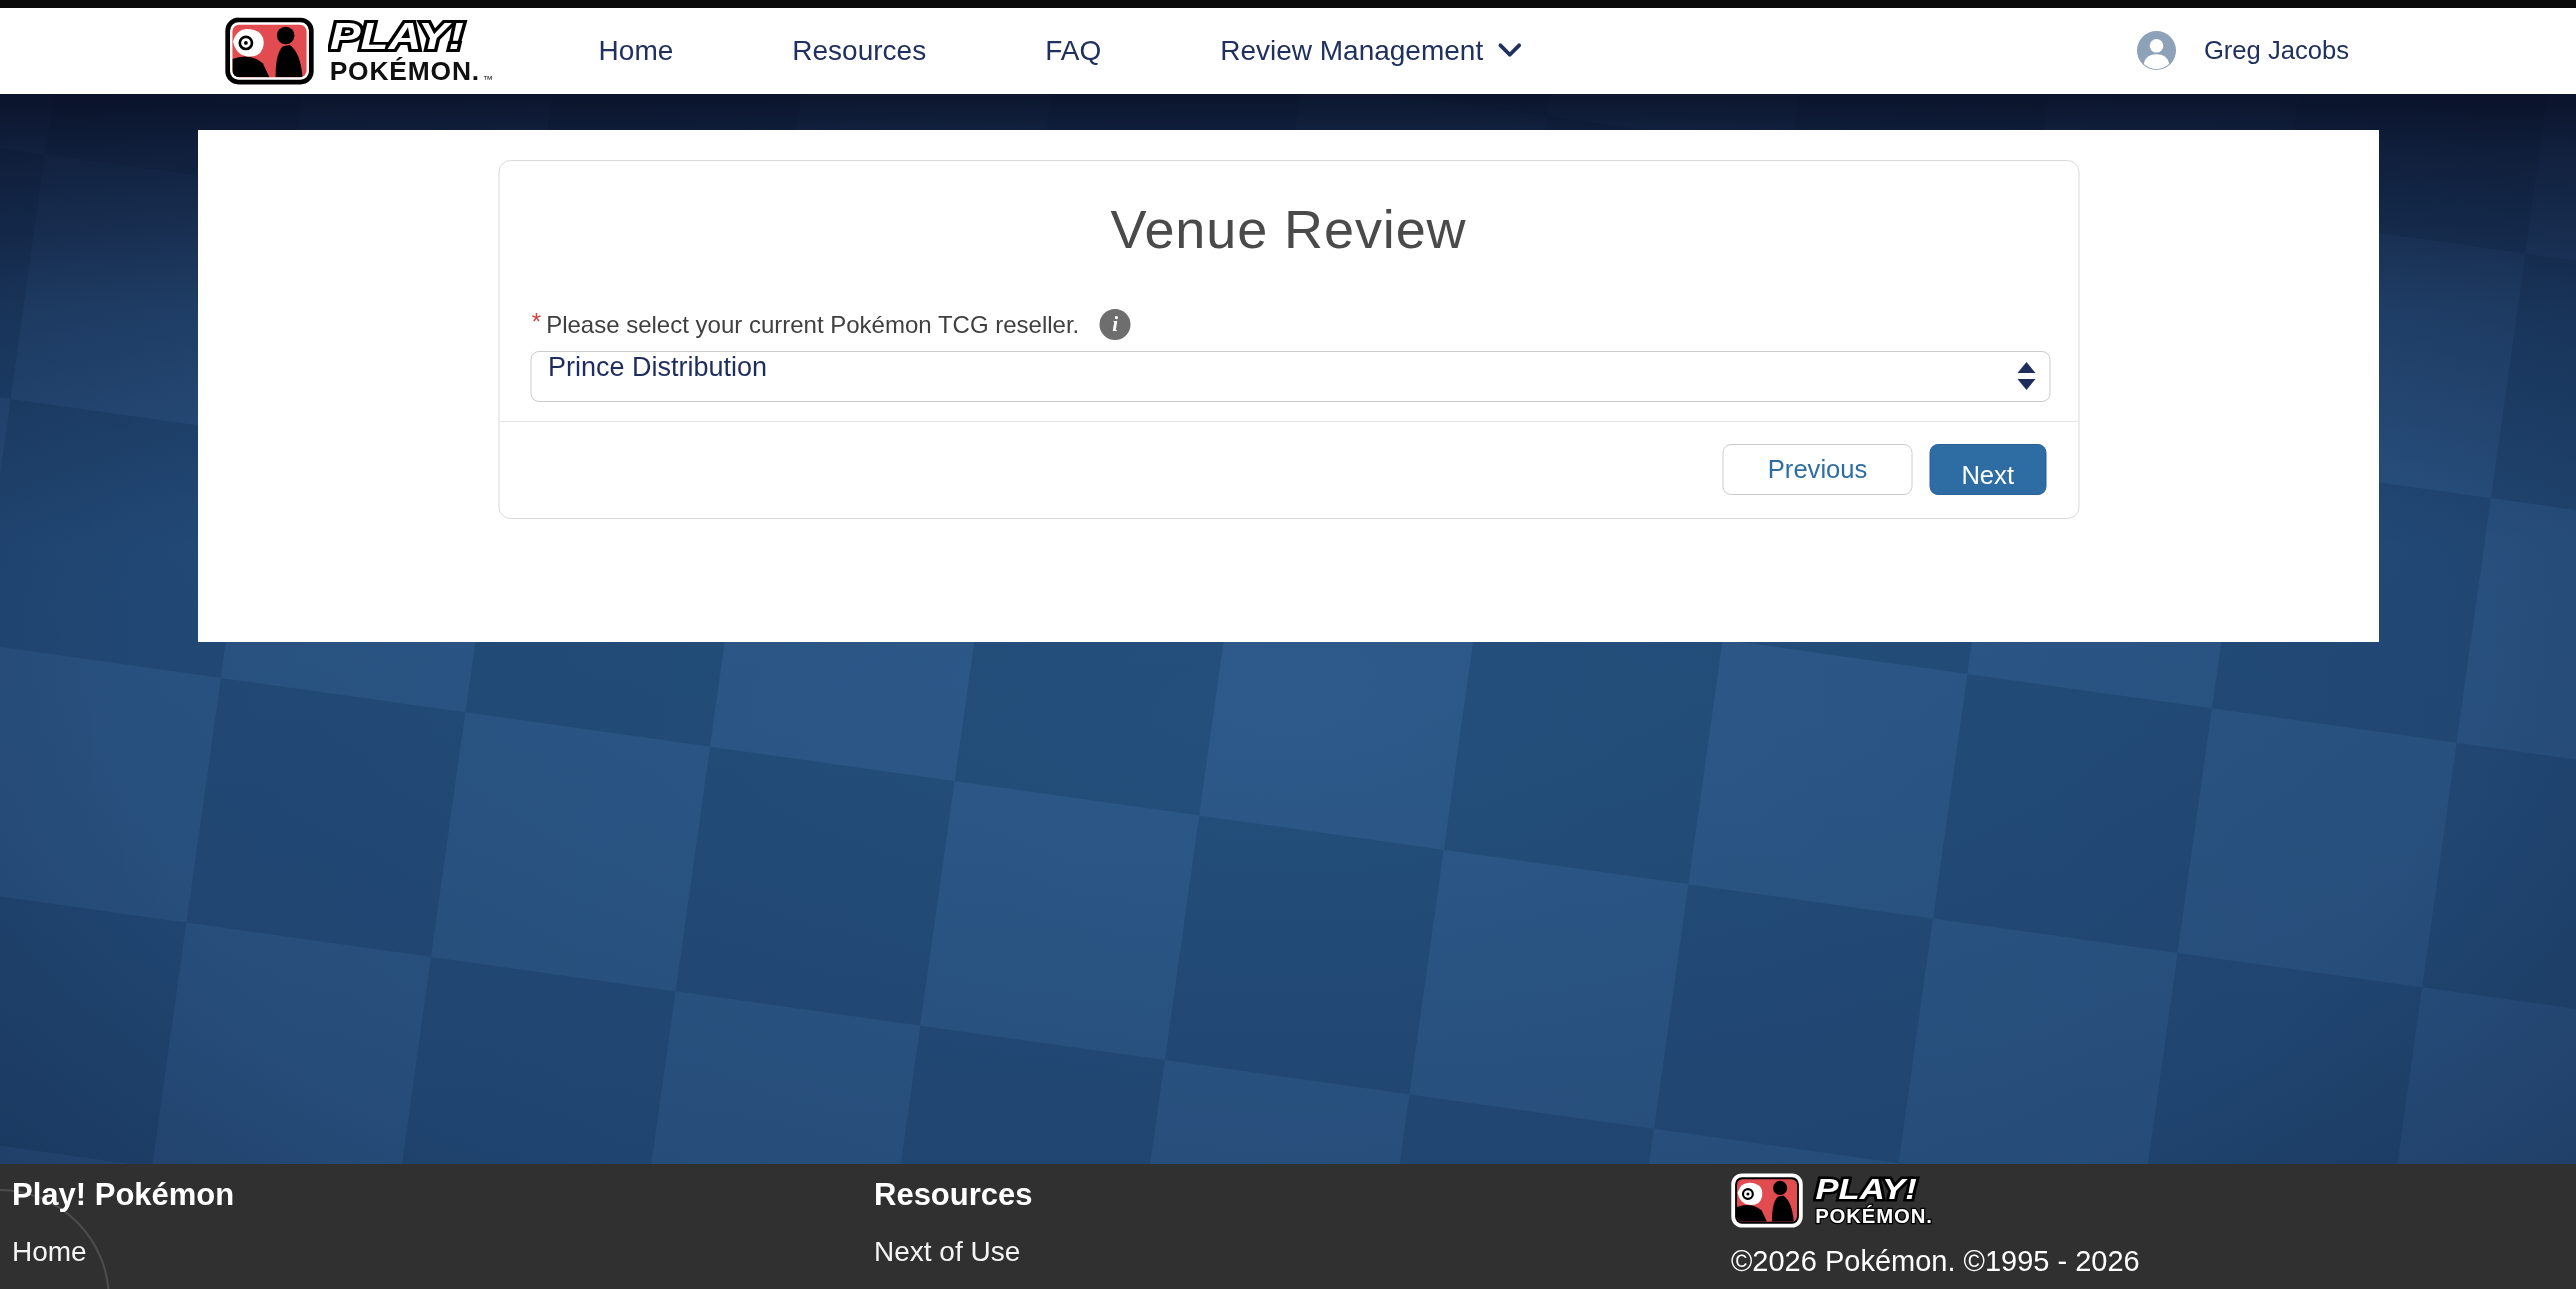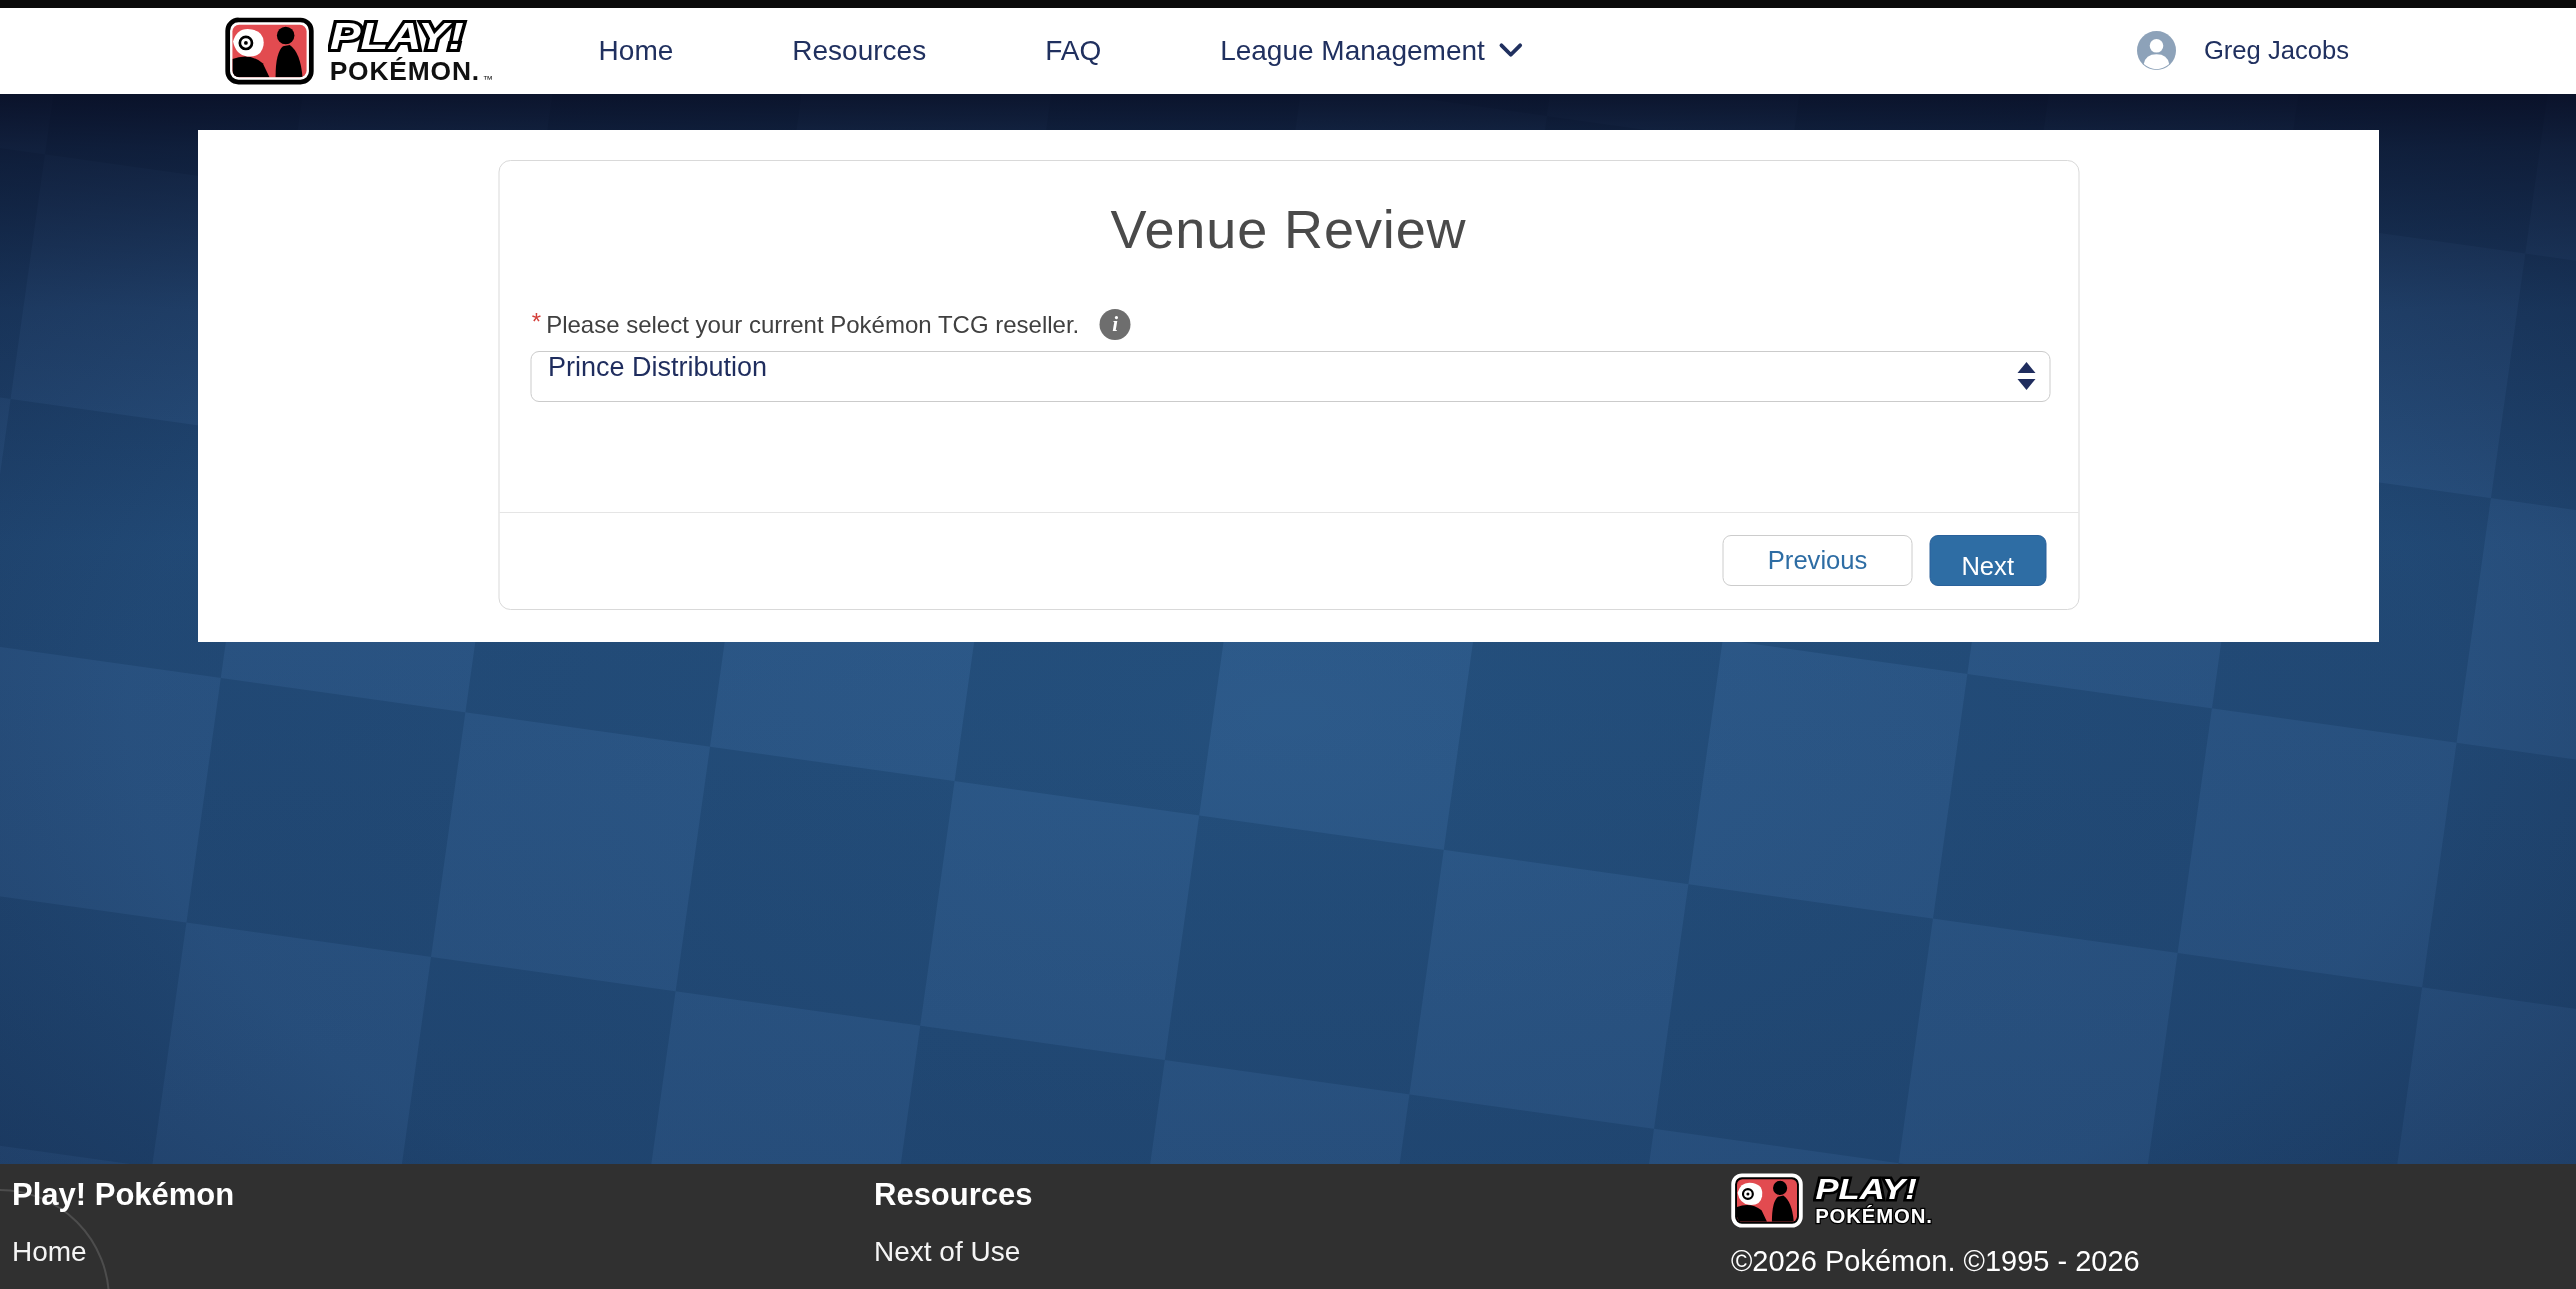--- a/index.html
+++ b/index.html
@@ -44,21 +44,21 @@
       linear-gradient(180deg, rgba(7,11,32,0.85) 0%, rgba(7,11,32,0.62) 5%, rgba(9,15,40,0.25) 20%, rgba(9,15,40,0.02) 42%, rgba(9,15,40,0.10) 100%),
       radial-gradient(100% 125% at 50% 58%, rgba(20,40,90,0) 0%, rgba(14,26,62,0.15) 45%, rgba(10,18,46,0.55) 80%, rgba(7,12,34,0.82) 100%);
   }
 
   .white-panel {
     position: absolute; left: 198px; top: 36px;
     width: 2181px; height: 512px; background: #ffffff;
   }
   .card {
     position: absolute; left: 50%; transform: translateX(-50%);
-    top: 30px; width: 1581px; height: 450px;
+    top: 30px; width: 1581px; height: 359px;
     background: #fff; border: 1.7px solid #d9d9d9; border-radius: 12px;
   }
   .card-body { padding: 36px 31px 0 31px; }
   .card-title {
     margin: 1.7px 0 49px 0; text-align: center;
     font-size: 54px; font-weight: 400; color: #4a4a4a; letter-spacing: 0.9px;
   }
   .field-label-row { display: flex; align-items: center; margin: 0 0 10.2px 1.7px; }
   .required-mark { color: #d43f3a; font-size: 24px; margin-right: 5.1px; position: relative; top: -2.6px; }
   .field-label { font-size: 24px; color: #404040; }
@@ -149,21 +149,21 @@
     <div class="nav-item">
       <span>Home</span>
     </div>
     <div class="nav-item">
       <span>Resources</span>
     </div>
     <div class="nav-item">
       <span>FAQ</span>
     </div>
     <div class="nav-item">
-      <span>League Management</span>
+      <span>Review Management</span>
       <svg width="25.6" height="17" viewBox="0 0 30 20">
         <polyline points="4,4 15,15 26,4" fill="none" stroke="#20305f" stroke-width="4.5" stroke-linecap="round" stroke-linejoin="round"></polyline>
       </svg>
     </div>
   </nav>
 
   <div class="user-chip">
     <svg width="39" height="39" viewBox="0 0 46 46">
       <circle cx="23" cy="23" r="23" fill="#8da2b9"></circle>
       <circle cx="23" cy="17.5" r="8" fill="#ffffff"></circle>

